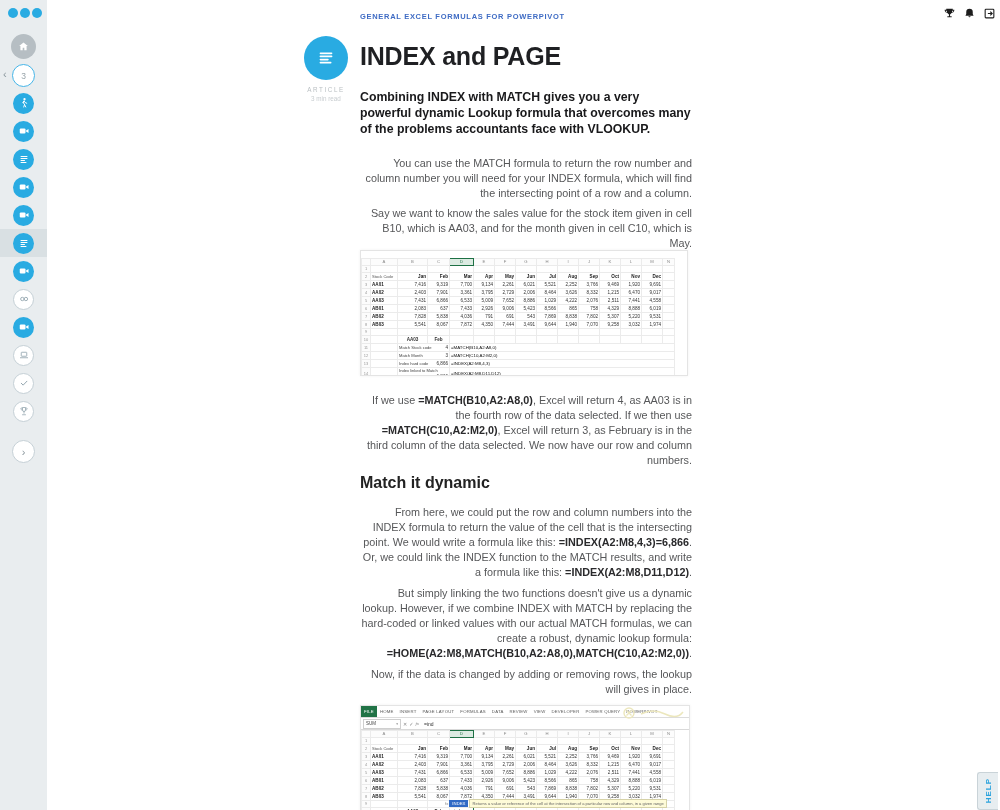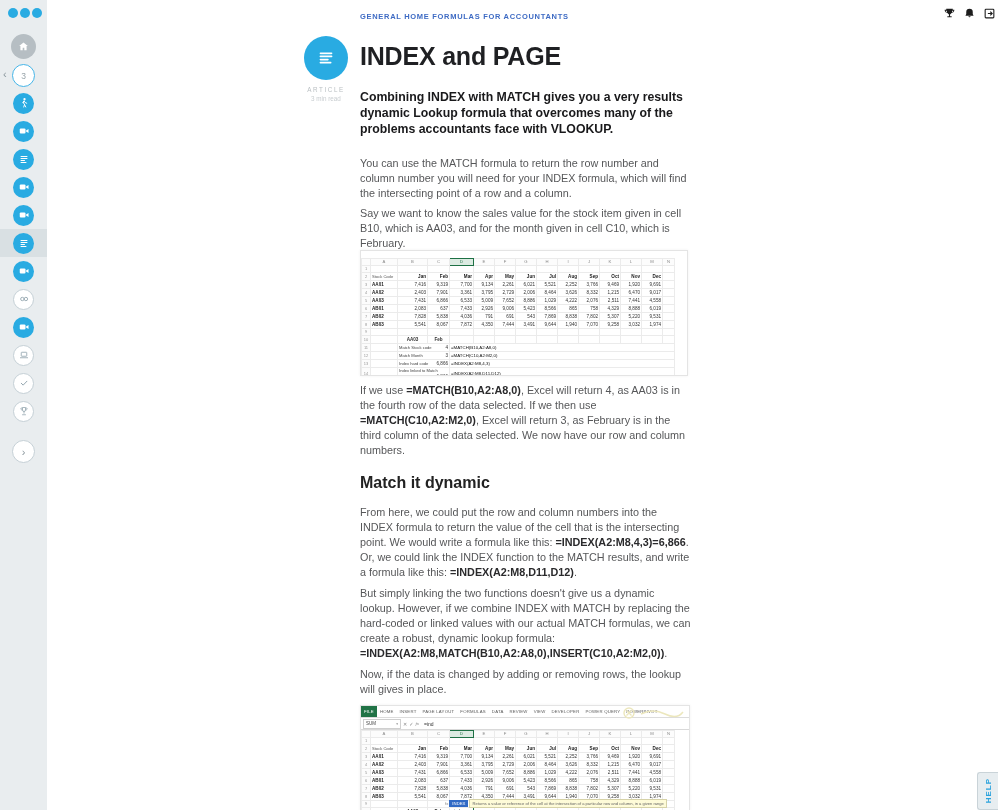--- a/index.html
+++ b/index.html
@@ -29,21 +29,21 @@
   .topbar-icons svg{width:13px;height:13px;display:block;cursor:pointer;}
   
   .badge{position:absolute;left:303px;top:36px;width:46px;text-align:center;}
   .badge-circle{width:44px;height:44px;border-radius:50%;background:#29abe2;margin:0 auto;display:flex;align-items:center;justify-content:center;}
   .badge-kind{margin-top:6px;font-size:6.3px;letter-spacing:1.6px;color:#b9bfc2;}
   .badge-time{margin-top:2px;font-size:6.3px;color:#c8cdd0;}
   
   .content p,.content h1,.content h2{position:absolute;left:360px;width:332px;margin:0;}
   h1{top:42px;font-size:25px;font-weight:700;color:#1f2023;letter-spacing:-.2px;}
   .intro{top:89px;font-size:12.3px;line-height:16px;font-weight:bold;color:#19191b;}
-  .body{font-size:10.8px;line-height:15px;color:#565759;}
+  .body{font-size:10.8px;line-height:15px;color:#565759;text-align:right;}
   .body b{color:#2a2a2c;}
   h2{top:474px;font-size:16px;font-weight:700;color:#222;}
   
   .sheet-frame{position:absolute;left:360px;width:328px;background:#fff;border:1px solid #e4e4e4;
                box-shadow:0 0 3px rgba(0,0,0,.06);overflow:hidden;}
   #sheet1{top:250px;height:126px;padding-top:7px;box-sizing:border-box;}
   #sheet2{top:705px;height:104px;}
   .xl{border-collapse:collapse;table-layout:fixed;}
   .xl td{border:1px solid #ebebeb;height:7px;padding:0 1px;font-size:4.6px;line-height:6px;color:#333;
          white-space:nowrap;overflow:hidden;font-family:"Liberation Sans",sans-serif;}
@@ -204,21 +204,21 @@
               <path d="M12 13v3.5M9 19.5h6" stroke-linecap="round"></path>
             </svg>
           </div>
         </div>
       </nav>
     <div class="circle nextbtn">
       <span>›</span>
     </div>
   </aside>
 
-  <div class="topbar-title">GENERAL HOME FORMULAS FOR ACCOUNTANTS</div>
+  <div class="topbar-title">GENERAL EXCEL FORMULAS FOR POWERPIVOT</div>
 
   <div class="topbar-icons">
     <svg viewBox="0 0 24 24" fill="currentColor">
         <path d="M6 3h12v2h3c0 3.2-2.2 5.6-5.2 6.1A5.5 5.5 0 0113 13.7V17h3v2H8v-2h3v-3.3a5.5 5.5 0 01-2.8-2.6C5.2 10.6 3 8.2 3 5h3V3zM5 7c.2 1.6 1.2 2.9 2.6 3.4A7.8 7.8 0 017 7H5zm14 0h-2a7.8 7.8 0 01-.6 3.4C17.8 9.9 18.8 8.6 19 7z"></path>
       </svg>
     <svg viewBox="0 0 24 24" fill="currentColor">
         <path d="M12 3a6 6 0 016 6v4l1.5 3h-15L6 13V9a6 6 0 016-6zm-2 14h4a2 2 0 11-4 0z"></path>
       </svg>
     <svg viewBox="0 0 24 24" fill="none" stroke="currentColor" stroke-width="2">
         <rect x="4" y="4" width="16" height="16" rx="1.5"></rect>
@@ -234,23 +234,23 @@
           <rect x="5" y="12.8" width="10" height="1.8" rx=".9"></rect>
           <rect x="5" y="16.2" width="13" height="1.8" rx=".9"></rect>
         </svg>
     </div>
     <div class="badge-kind">ARTICLE</div>
     <div class="badge-time">3 min read</div>
   </div>
 
   <main class="content">
     <h1>INDEX and PAGE</h1>
-    <p class="intro">Combining INDEX with MATCH gives you a very results dynamic Lookup formula that overcomes many of the problems accountants face with VLOOKUP.</p>
+    <p class="intro">Combining INDEX with MATCH gives you a very powerful dynamic Lookup formula that overcomes many of the problems accountants face with VLOOKUP.</p>
     <p class="body" style="top:156px">You can use the MATCH formula to return the row number and column number you will need for your INDEX formula, which will find the intersecting point of a row and a column.</p>
-    <p class="body" style="top:206px">Say we want to know the sales value for the stock item given in cell B10, which is AA03, and for the month given in cell C10, which is February.</p>
+    <p class="body" style="top:206px">Say we want to know the sales value for the stock item given in cell B10, which is AA03, and for the month given in cell C10, which is May.</p>
 
     <div class="sheet-frame" id="sheet1">
         <table class="xl">
           <colgroup>
             <col style="width: 9px;">
             <col style="width: 27px;">
             <col style="width: 30px;">
             <col style="width: 22px;">
             <col style="width: 24px;">
             <col style="width: 21px;">
@@ -485,27 +485,27 @@
               <td class="lv" colspan="2">
                 <span class="l">Index linked to Match</span>
                 <span class="v">6,866</span>
               </td>
               <td class="fml" colspan="11">=INDEX(A2:M8,D11,D12)</td>
             </tr>
           </tbody>
         </table>
       </div>
 
-    <p class="body" style="top:383px"><span>If we use </span><b>=MATCH(B10,A2:A8,0)</b><span>, Excel will return 4, as AA03 is in the fourth row of the data selected. If we then use </span><b>=MATCH(C10,A2:M2,0)</b><span>, Excel will return 3, as February is in the third column of the data selected. We now have our row and column numbers.</span></p>
+    <p class="body" style="top:393px"><span>If we use </span><b>=MATCH(B10,A2:A8,0)</b><span>, Excel will return 4, as AA03 is in the fourth row of the data selected. If we then use </span><b>=MATCH(C10,A2:M2,0)</b><span>, Excel will return 3, as February is in the third column of the data selected. We now have our row and column numbers.</span></p>
 
     <h2>Match it dynamic</h2>
 
     <p class="body" style="top:505px"><span>From here, we could put the row and column numbers into the INDEX formula to return the value of the cell that is the intersecting point. We would write a formula like this: </span><b>=INDEX(A2:M8,4,3)=6,866</b><span>. Or, we could link the INDEX function to the MATCH results, and write a formula like this: </span><b>=INDEX(A2:M8,D11,D12)</b><span>.</span></p>
 
-    <p class="body" style="top:586px"><span>But simply linking the two functions doesn't give us a dynamic lookup. However, if we combine INDEX with MATCH by replacing the hard-coded or linked values with our actual MATCH formulas, we can create a robust, dynamic lookup formula: </span><b>=INDEX(A2:M8,MATCH(B10,A2:A8,0),INSERT(C10,A2:M2,0))</b><span>.</span></p>
+    <p class="body" style="top:586px"><span>But simply linking the two functions doesn't give us a dynamic lookup. However, if we combine INDEX with MATCH by replacing the hard-coded or linked values with our actual MATCH formulas, we can create a robust, dynamic lookup formula: </span><b>=HOME(A2:M8,MATCH(B10,A2:A8,0),MATCH(C10,A2:M2,0))</b><span>.</span></p>
 
     <p class="body" style="top:667px">Now, if the data is changed by adding or removing rows, the lookup will gives in place.</p>
 
     <div class="sheet-frame" id="sheet2">
         <div class="ribbon">
           <div class="rtab file">FILE</div>
           <div class="rtab">HOME</div>
           <div class="rtab">INSERT</div>
           <div class="rtab">PAGE LAYOUT</div>
           <div class="rtab">FORMULAS</div>

